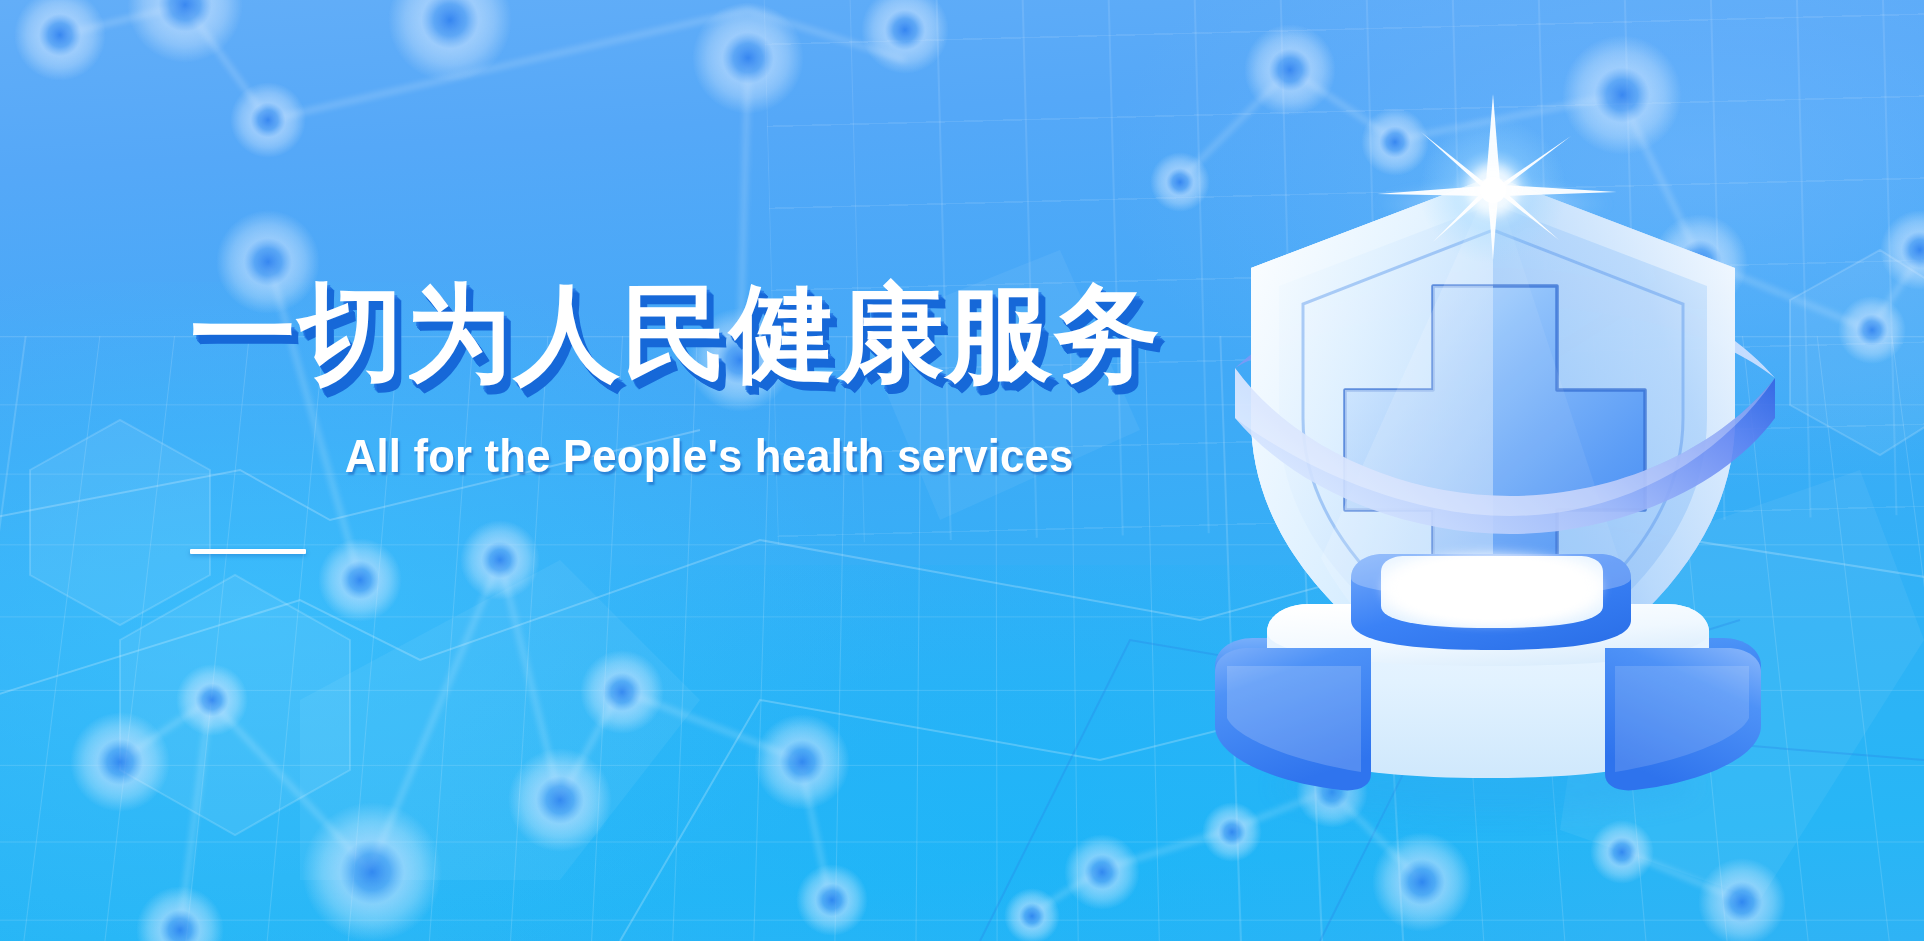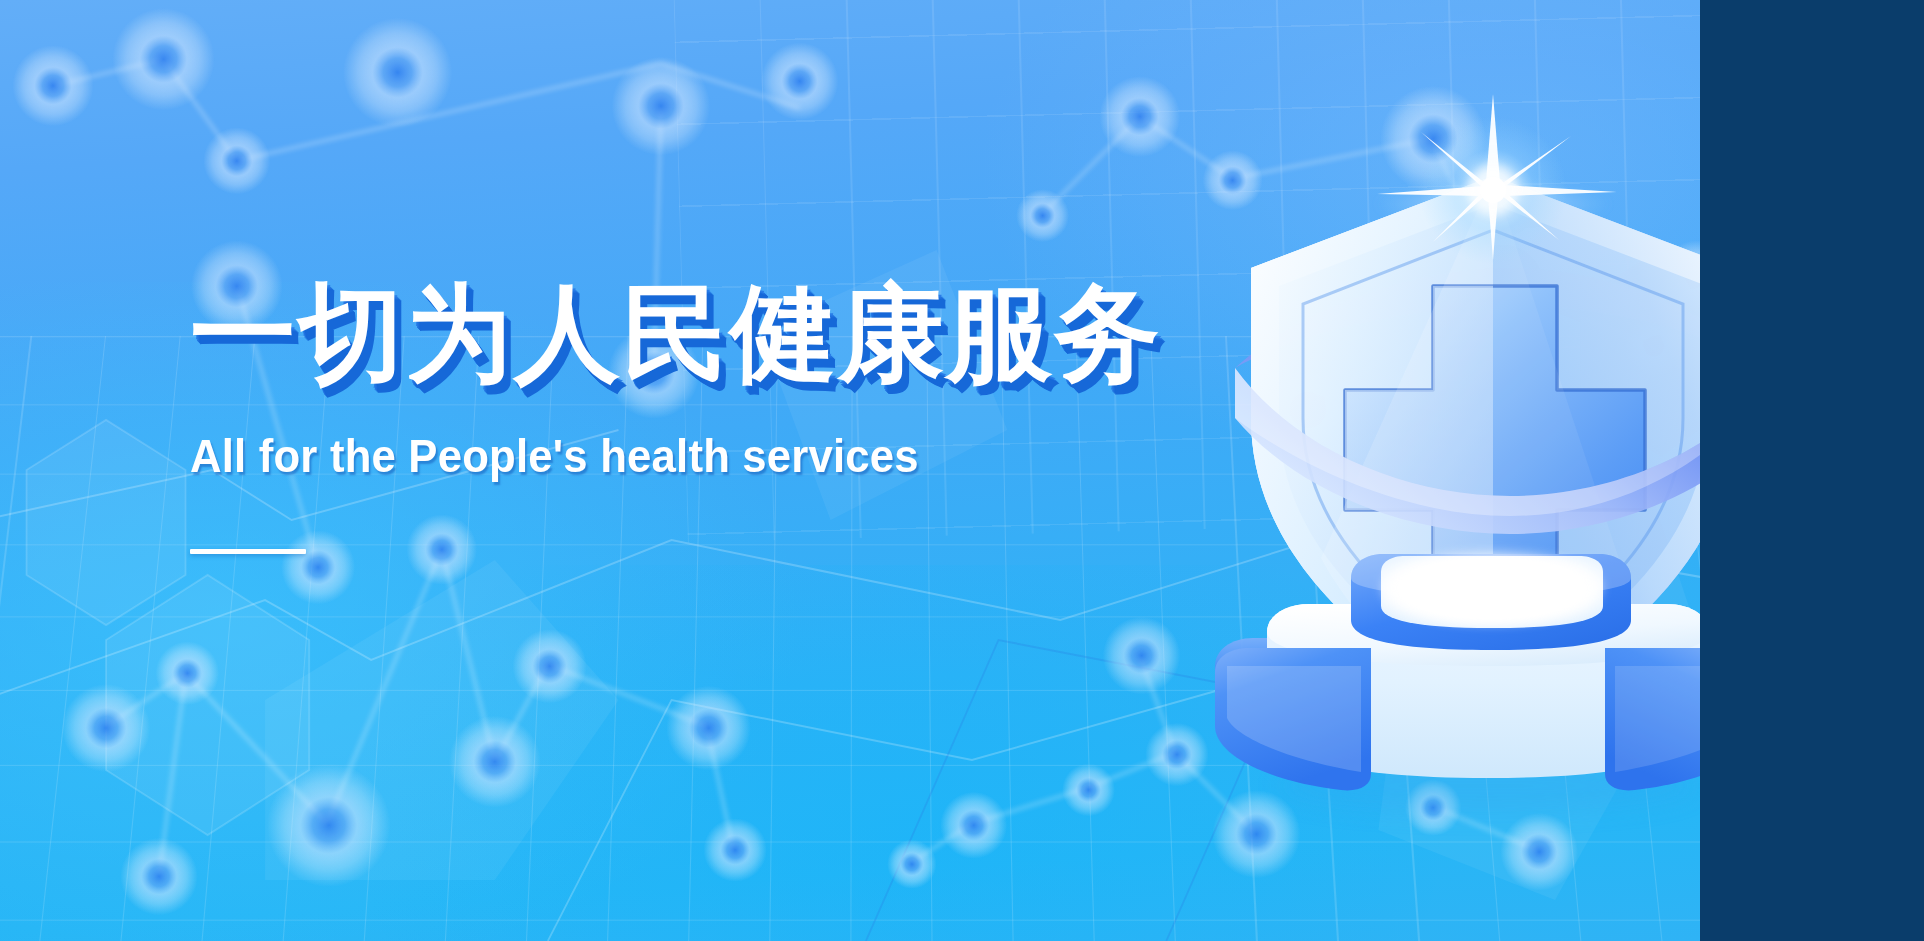--- a/index.html
+++ b/index.html
@@ -1,23 +1,24 @@
 <!DOCTYPE html>
 <html><head>
 <meta charset="utf-8">
 <title>Health Banner</title>
 <style>
   html,body{margin:0;padding:0;background:#0a3d6b;}
   *{box-sizing:border-box;}
   .banner{
     position:relative;
-    width:1700px;height:941px;
+    width:1924px;height:941px;
     overflow:hidden;
     font-family:"Liberation Sans","DejaVu Sans",sans-serif;
     background:linear-gradient(176deg,#63AEF8 0%,#55A8F8 16%,#41A9F7 42%,#2FB2F6 70%,#27B6F6 88%,#2FB3F5 100%);
+    text-align:right;
   }
 
   
   .bg-layer{position:absolute;inset:0;pointer-events:none;}
 
   .bg-glow-a{
     position:absolute;left:-8%;top:30%;width:60%;height:80%;
     background:radial-gradient(ellipse at 35% 45%,rgba(60,200,255,.55),rgba(60,200,255,0) 62%);
   }
   .bg-glow-b{

